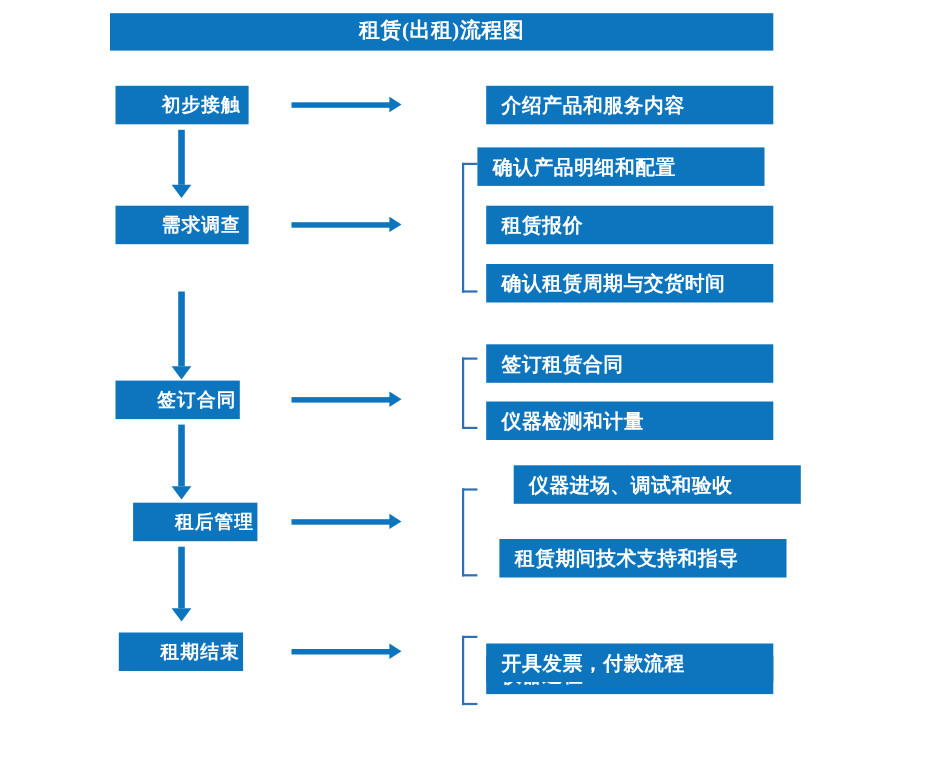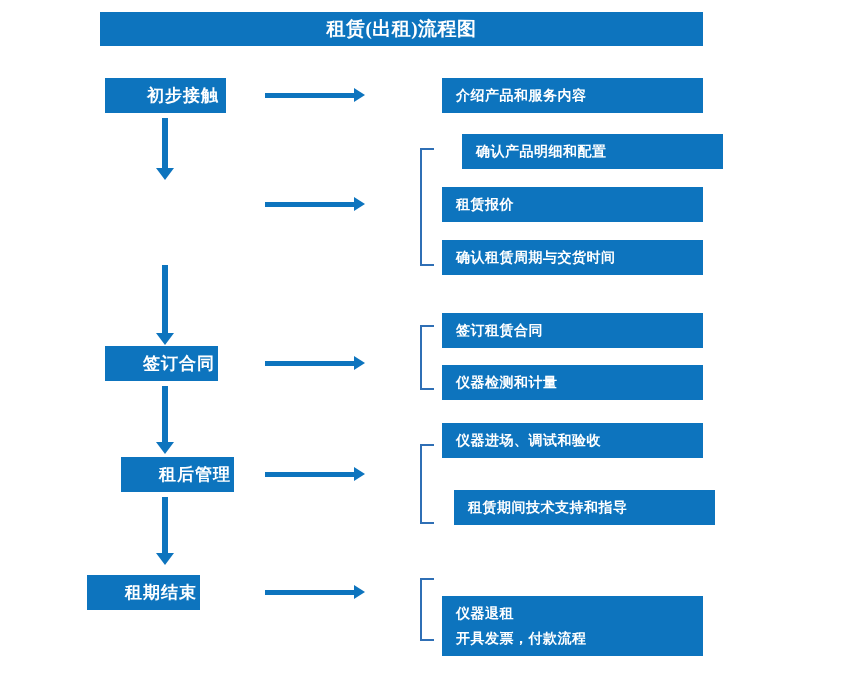--- a/index.html
+++ b/index.html
@@ -49,21 +49,21 @@
     padding-left: 35px;
   }
   .box.stage {
     justify-content: center;
     font-size: 17px;
     letter-spacing: 1px;
   }
   .box.detail {
     justify-content: flex-start;
     padding-left: 14px;
-    font-size: 14px;
+    font-size: 18px;
     letter-spacing: 0.5px;
   }
 
   
   .h-arrow {
     position: absolute;
     height: 16px;
   }
   .h-arrow .shaft {
     position: absolute;
@@ -129,26 +129,27 @@
 
   <div class="box detail" style="left:442px; top:78px; width:261px; height:35px;">介绍产品和服务内容</div>
 
   <div class="v-arrow" style="left:156px; top:118px; height:62px;">
     <div class="shaft" style="height:50px;"></div>
     <div class="head" style="top:50px;"></div>
   </div>
 
   <div class="bracket" style="left:420px; top:148px; height:118px;"></div>
 
-  <div class="box detail" style="left:462px; top:134px; width:261px; height:35px;">确认产品明细和配置</div>
+  <div class="box detail" style="left:434px; top:134px; width:261px; height:35px;">确认产品明细和配置</div>
 
   <div class="box detail" style="left:442px; top:187px; width:261px; height:35px;">租赁报价</div>
 
   <div class="box detail" style="left:442px; top:240px; width:261px; height:35px;">确认租赁周期与交货时间</div>
 
+  <div class="box stage" style="left:105px; top:187px; width:121px; height:35px;">需求调查</div>
 
   <div class="h-arrow" style="left:265px; top:196px; width:100px;">
     <div class="shaft" style="width:90px;"></div>
     <div class="head" style="left:89px;"></div>
   </div>
 
   <div class="v-arrow" style="left:156px; top:265px; height:80px;">
     <div class="shaft" style="height:68px;"></div>
     <div class="head" style="top:68px;"></div>
   </div>
@@ -166,42 +167,42 @@
     <div class="head" style="left:89px;"></div>
   </div>
 
   <div class="v-arrow" style="left:156px; top:386px; height:68px;">
     <div class="shaft" style="height:56px;"></div>
     <div class="head" style="top:56px;"></div>
   </div>
 
   <div class="bracket" style="left:420px; top:444px; height:80px;"></div>
 
-  <div class="box detail" style="left:442px; top:423px; width:261px; height:35px;">仪器进场、调试和验收</div>
+  <div class="box detail" style="left:467px; top:423px; width:261px; height:35px;">仪器进场、调试和验收</div>
 
   <div class="box detail" style="left:442px; top:490px; width:261px; height:35px;margin-left:12px;">租赁期间技术支持和指导</div>
 
   <div class="box stage" style="left:121px; top:457px; width:113px; height:35px;">租后管理</div>
 
   <div class="h-arrow" style="left:265px; top:466px; width:100px;">
     <div class="shaft" style="width:90px;"></div>
     <div class="head" style="left:89px;"></div>
   </div>
 
   <div class="v-arrow" style="left:156px; top:497px; height:68px;">
     <div class="shaft" style="height:56px;"></div>
     <div class="head" style="top:56px;"></div>
   </div>
 
   <div class="bracket" style="left:420px; top:578px; height:63px;"></div>
 
   <div class="box detail" style="left:442px; top:596px; width:261px; height:35px;">仪器退租</div>
 
-  <div class="box detail" style="left:442px; top:621px; width:261px; height:35px;">开具发票，付款流程</div>
-
-  <div class="box stage" style="left:87px; top:575px; width:113px; height:35px;">租期结束</div>
+  <div class="box detail" style="left:442px; top:585px; width:261px; height:35px;">开具发票，付款流程</div>
+
+  <div class="box stage" style="left:108px; top:575px; width:113px; height:35px;">租期结束</div>
 
   <div class="h-arrow" style="left:265px; top:584px; width:100px;">
     <div class="shaft" style="width:90px;"></div>
     <div class="head" style="left:89px;"></div>
   </div>
 
 </div>
 
 </body></html>

